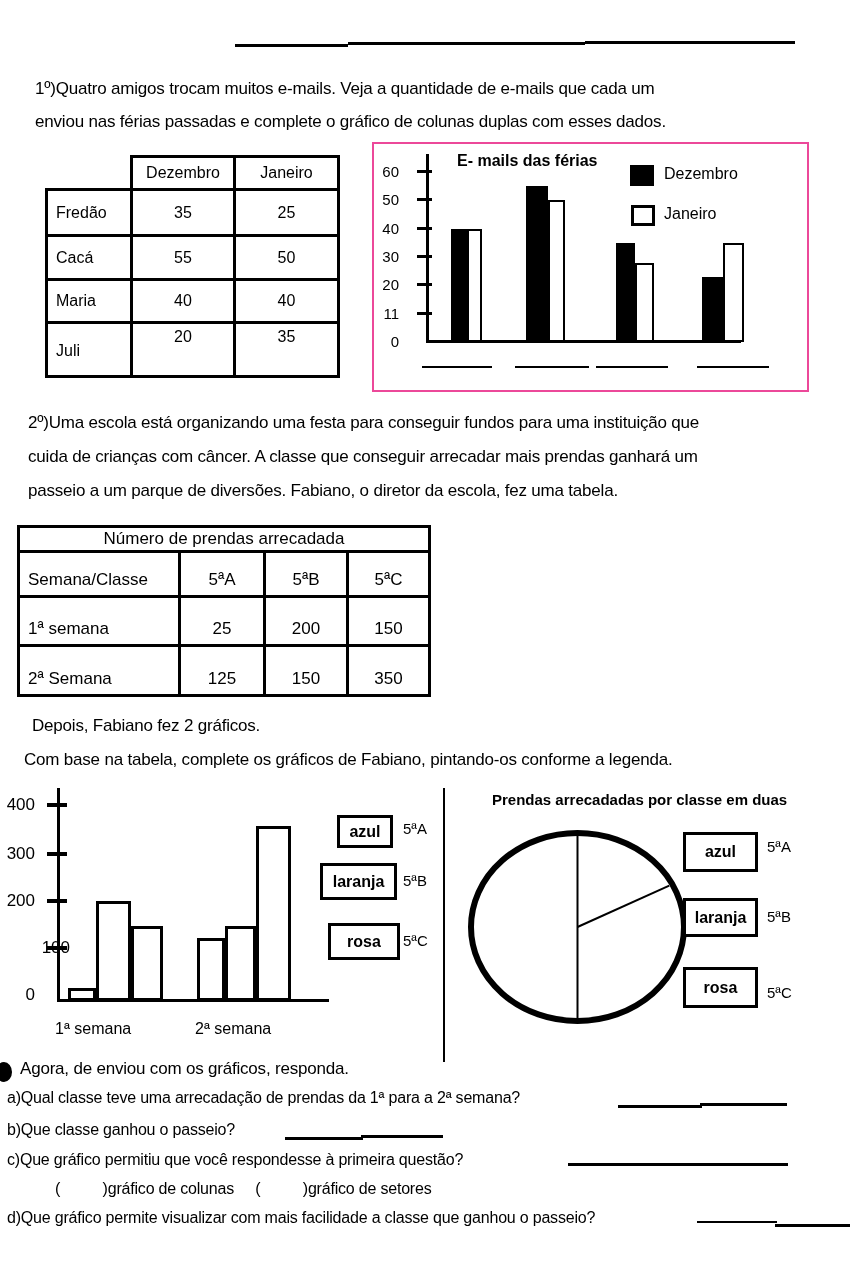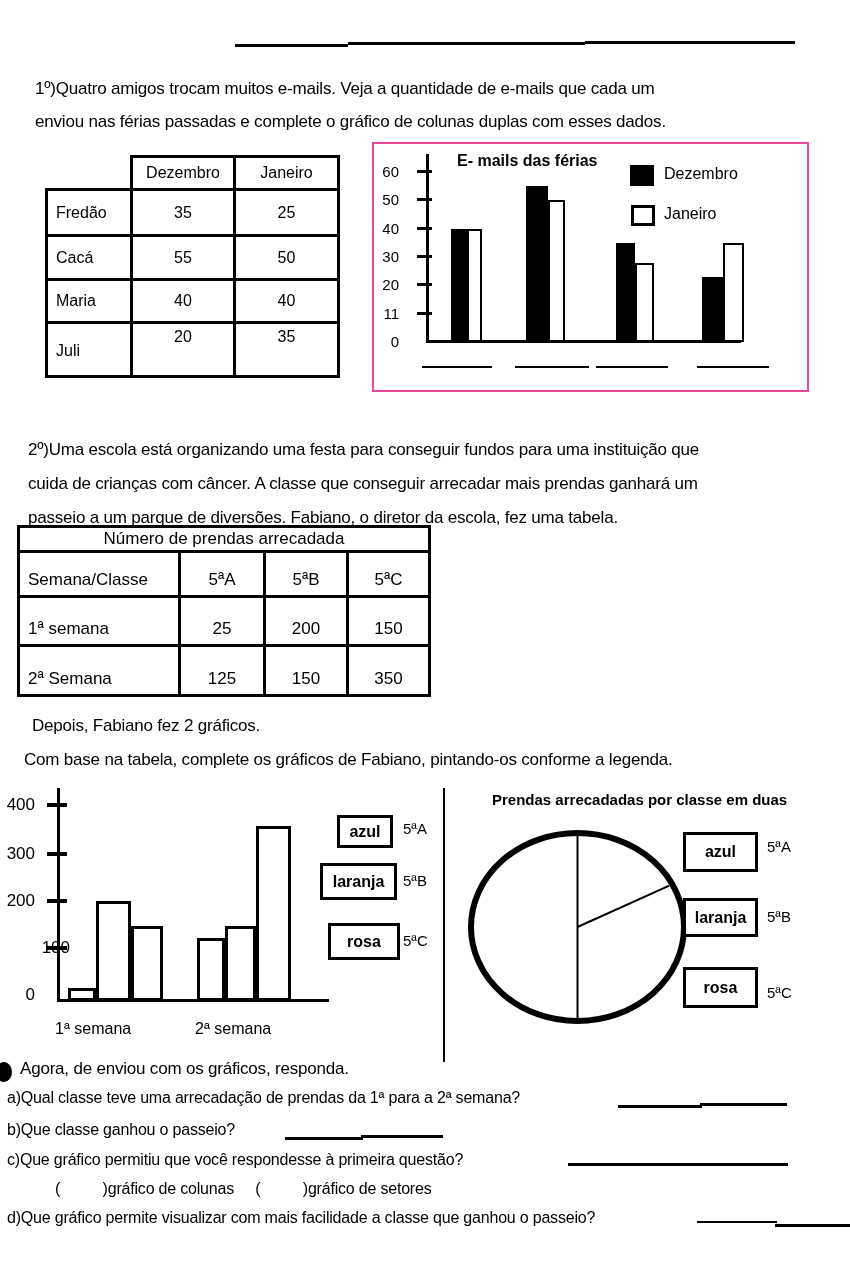--- a/index.html
+++ b/index.html
@@ -118,21 +118,21 @@
     <div class="sq filled" style="left:256px;top:21px;"></div>
     <span class="ltxt" style="left:290px;top:21px;">Dezembro</span>
     <div class="sq open" style="left:257px;top:61px;"></div>
     <span class="ltxt" style="left:290px;top:61px;">Janeiro</span>
     <div class="hline h2" style="left:48px;top:222px;width:70px;"></div>
     <div class="hline h2" style="left:141px;top:222px;width:74px;"></div>
     <div class="hline h2" style="left:222px;top:222px;width:72px;"></div>
     <div class="hline h2" style="left:323px;top:222px;width:72px;"></div>
   </div>
 
-  <div class="para" style="left:28px;top:406px;line-height:34px;margin-top:27px;">
+  <div class="para" style="left:28px;top:406px;line-height:34px;">
     <div>2º)Uma escola está organizando uma festa para conseguir fundos para uma instituição que</div>
     <div>cuida de crianças com câncer. A classe que conseguir arrecadar mais prendas ganhará um</div>
     <div>passeio a um parque de diversões. Fabiano, o diretor da escola, fez uma tabela.</div>
   </div>
 
   <table class="tbl t2">
     <colgroup>
         <col style="width:161px">
         <col style="width:85px">
         <col style="width:83px">

